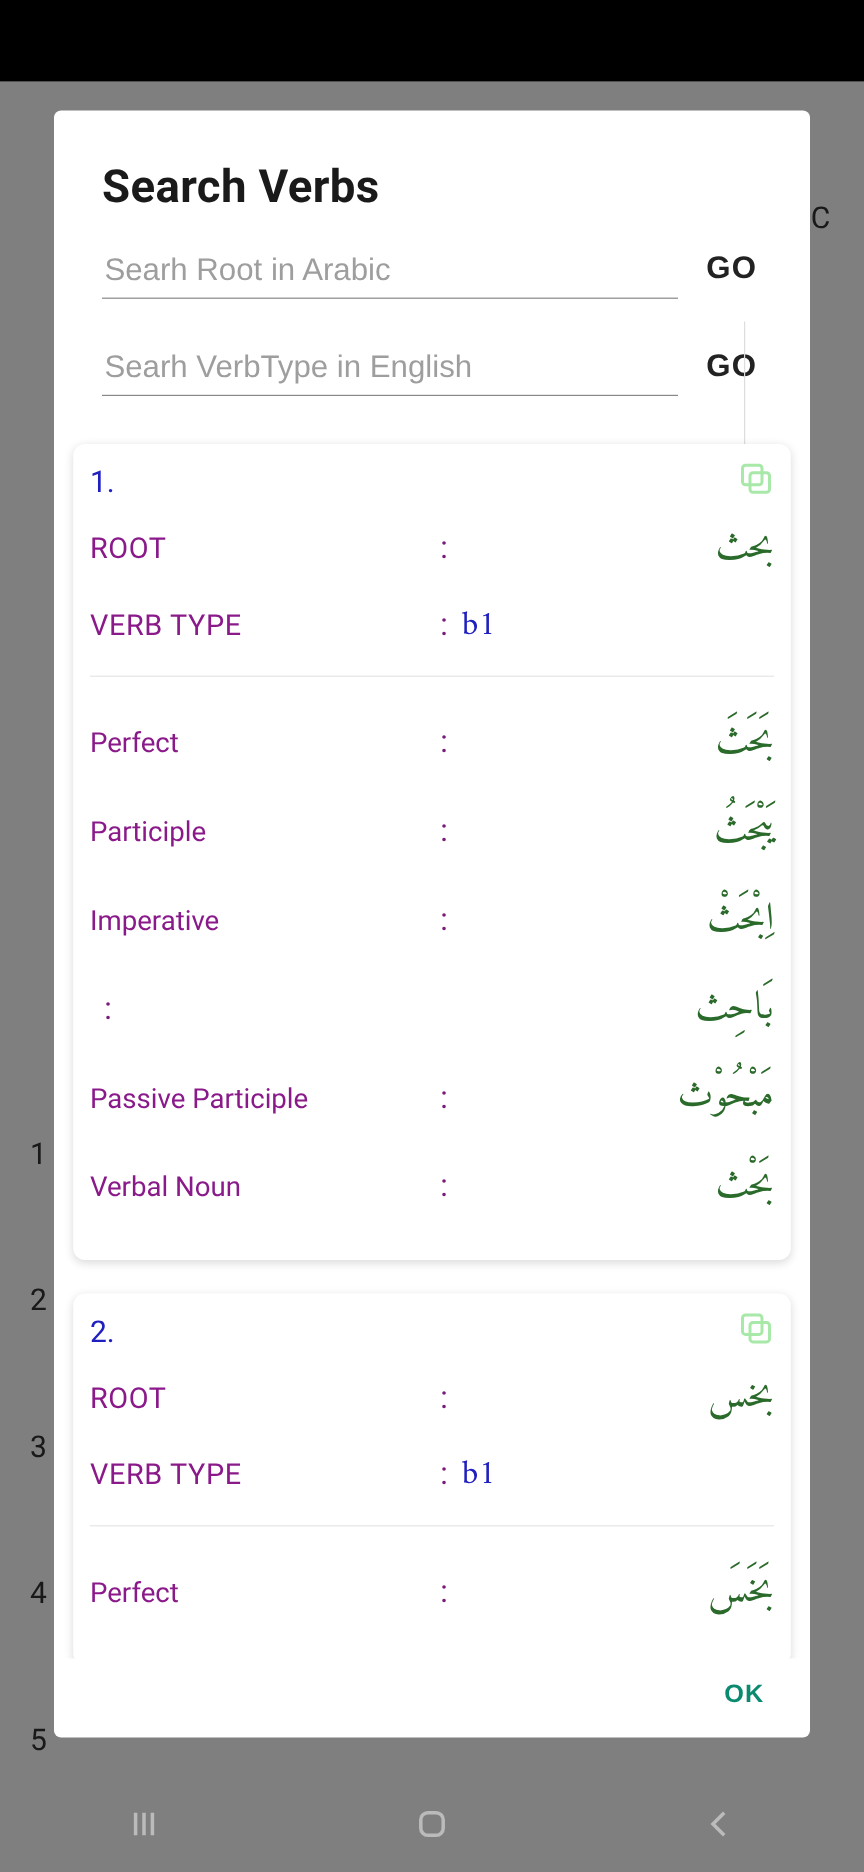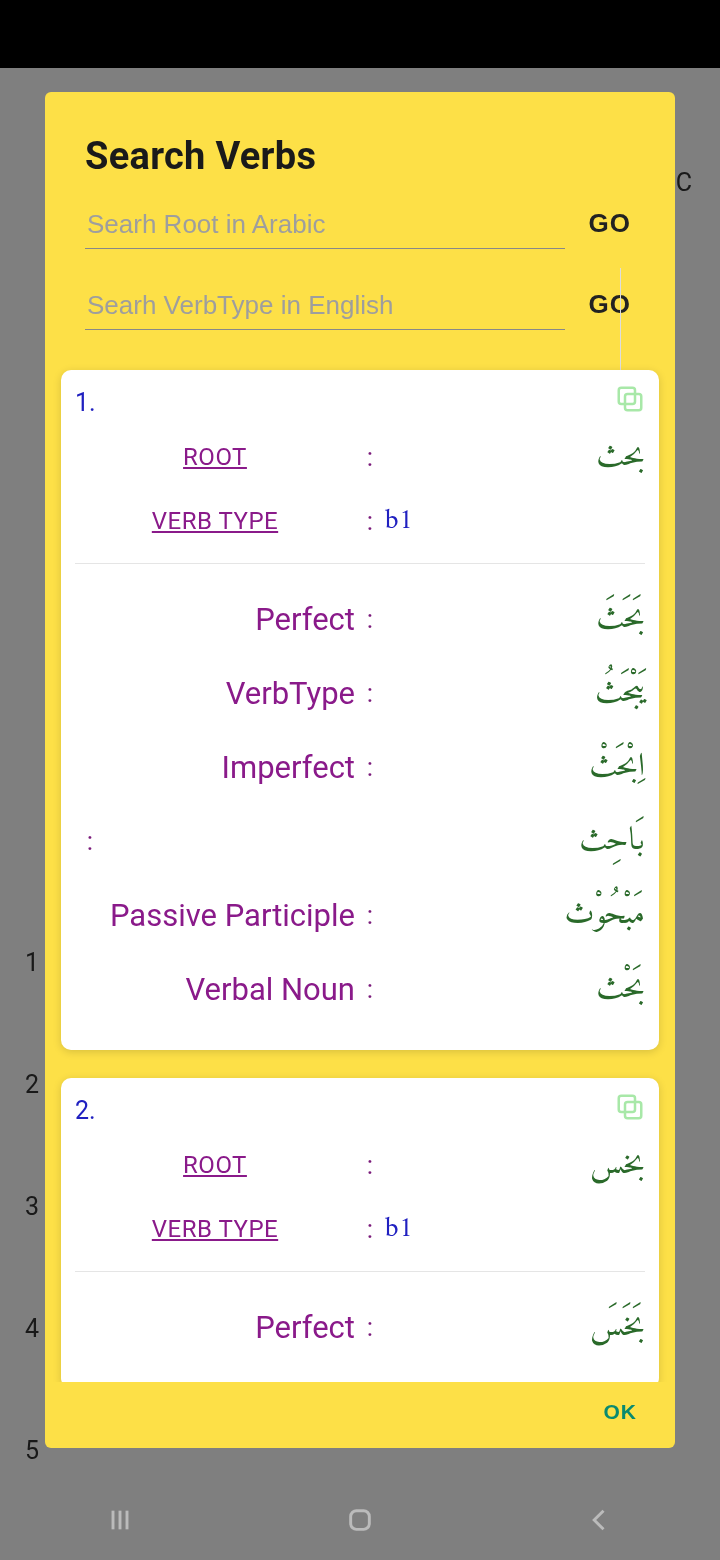--- a/index.html
+++ b/index.html
@@ -43,21 +43,21 @@
       right: 28px;
       color: #333;
       font-size: 25px;
     }
     .dialog {
       position: absolute;
       top: 92px;
       left: 45px;
       right: 45px;
       bottom: 112px;
-      background: #fde047;
+      background: #ffffff;
       border-radius: 6px;
       display: flex;
       flex-direction: column;
       overflow: hidden;
     }
     .dialog-header {
       padding: 42px 40px 20px 40px;
     }
     .dialog-title {
       font-size: 38px;
@@ -129,31 +129,30 @@
       height: 30px;
     }
     .copy-icon svg { width: 100%; height: 100%; }
     .row {
       display: flex;
       align-items: center;
       min-height: 64px;
     }
     .row-label {
       width: 280px;
-      font-size: 31px;
+      font-size: 23px;
       color: #8a1a8a;
-      text-align: right;
+      text-align: left;
       padding-left: 0;
     }
     .row-label.header {
-      text-align: center;
+      text-align: left;
       font-size: 24px;
       color: #8a1a8a;
       letter-spacing: 0.5px;
-      text-decoration: underline;
     }
     .colon {
       width: 30px;
       text-align: center;
       font-size: 26px;
       color: #7a1a7a;
     }
     .row-val {
       flex: 1;
       font-size: 32px;
@@ -262,26 +261,26 @@
         <div class="colon">:</div>
         <div class="row-val blue">b1</div>
       </div>
       <div class="card-sep"></div>
       <div class="form-row">
         <div class="row-label">Perfect</div>
         <div class="colon">:</div>
         <div class="row-val">بَحَثَ</div>
       </div>
       <div class="form-row">
-        <div class="row-label">VerbType</div>
+        <div class="row-label">Participle</div>
         <div class="colon">:</div>
         <div class="row-val">يَبْحَثُ</div>
       </div>
       <div class="form-row">
-        <div class="row-label">Imperfect</div>
+        <div class="row-label">Imperative</div>
         <div class="colon">:</div>
         <div class="row-val">اِبْحَثْ</div>
       </div>
       <div class="form-row">
         <div class="colon">:</div>
         <div class="row-val">بَاحِث</div>
       </div>
       <div class="form-row">
         <div class="row-label">Passive Participle</div>
         <div class="colon">:</div>

